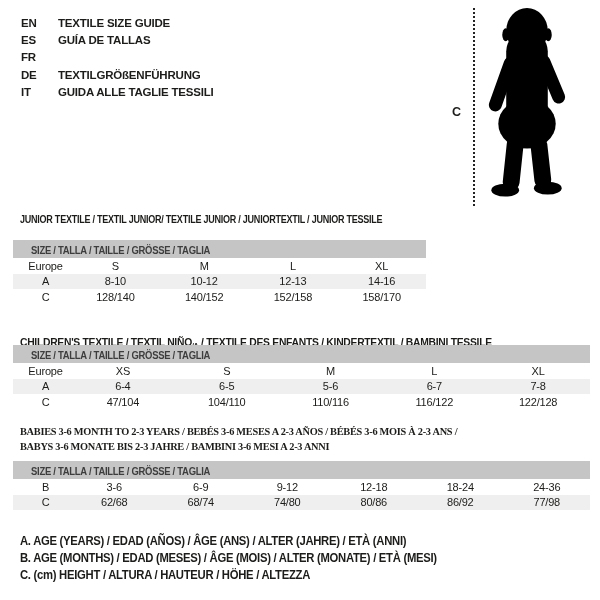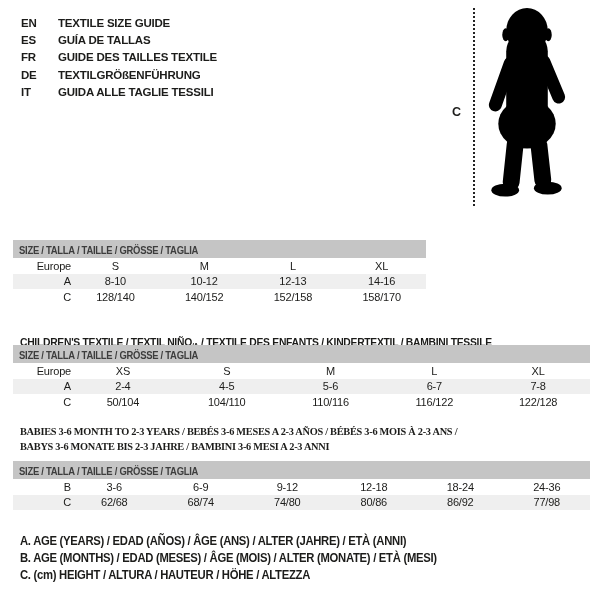--- a/index.html
+++ b/index.html
@@ -23,26 +23,26 @@
   #junior-title{top:213px;}
   #children-title{top:336px;}
   #babies-title{top:424px;line-height:15px;font-family:Liberation Serif, serif;}
   .title-sub{font-size:7.5px;vertical-align:-2px;}
 
   
   .size-table{position:absolute;left:13px;border-collapse:collapse;table-layout:fixed;}
   #junior-table{top:240px;width:413px;}
   #children-table{top:345px;width:577px;}
   #babies-table{top:461px;width:577px;}
-  .size-bar{background:var(--header_bar_bg,#c5c5c5);height:14px;text-align:left;padding:0 0 0 6px;}
+  .size-bar{background:var(--header_bar_bg,#c5c5c5);height:14px;text-align:left;padding:0 0 0 18px;}
   .bar-text{display:inline-block;transform:scaleX(0.9);transform-origin:0 50%;font-weight:bold;
             font-size:10.5px;color:var(--header_bar_text,#3d3d3d);letter-spacing:-0.3px;white-space:nowrap;}
   .size-table td{height:15.5px;padding:0;font-size:11px;font-weight:normal;text-align:center;
                  letter-spacing:-0.2px;white-space:nowrap;}
-  .size-table td.row-label{text-align:right;padding-left:7px;}
+  .size-table td.row-label{text-align:center;padding-left:7px;}
   tr.alt td{background:var(--alt_row_bg,#efefef);}
   .c-label{width:58px;}
 
   
   .footer{position:absolute;left:20px;top:533px;font-weight:bold;font-size:12px;line-height:17.2px;}
   .footer .note{white-space:nowrap;}
 </style>
 </head>
 <body>
 
@@ -52,21 +52,20 @@
     <div class="lang-row">
       <span class="lang-code">EN</span>
       <span class="lang-title">TEXTILE SIZE GUIDE</span>
     </div>
     <div class="lang-row">
       <span class="lang-code">ES</span>
       <span class="lang-title">GUÍA DE TALLAS</span>
     </div>
     <div class="lang-row">
       <span class="lang-code">FR</span>
-      <span class="lang-title">GUIDE DES TAILLES TEXTILE</span>
     </div>
     <div class="lang-row">
       <span class="lang-code">DE</span>
       <span class="lang-title">TEXTILGRÖßENFÜHRUNG</span>
     </div>
     <div class="lang-row">
       <span class="lang-code">IT</span>
       <span class="lang-title">GUIDA ALLE TAGLIE TESSILI</span>
     </div>
   </div>
@@ -88,20 +87,23 @@
       <ellipse cx="45" cy="119" rx="29" ry="25" stroke="none"></ellipse>
 
       <path d="M33,140 L29,178" stroke-width="17" stroke-linecap="round" fill="none"></path>
       <path d="M57,140 L61,176" stroke-width="17" stroke-linecap="round" fill="none"></path>
 
       <ellipse cx="23" cy="186" rx="14" ry="6.5" stroke="none"></ellipse>
       <ellipse cx="66" cy="184" rx="14" ry="6.5" stroke="none"></ellipse>
     </g>
   </svg>
 
+  <div class="section-title" id="junior-title">
+    <span class="cond82">JUNIOR TEXTILE / TEXTIL JUNIOR/ TEXTILE JUNIOR / JUNIORTEXTIL / JUNIOR TESSILE</span>
+  </div>
   <table class="size-table" id="junior-table">
     <colgroup>
         <col class="c-label">
         <col>
         <col>
         <col>
         <col>
       </colgroup>
     <thead>
       <tr>
@@ -158,29 +160,29 @@
       <tr>
         <td class="row-label">Europe</td>
         <td>XS</td>
         <td>S</td>
         <td>M</td>
         <td>L</td>
         <td>XL</td>
       </tr>
       <tr class="alt">
         <td class="row-label">A</td>
-        <td>2-4</td>
-        <td>4-5</td>
+        <td>6-4</td>
+        <td>6-5</td>
         <td>5-6</td>
         <td>6-7</td>
         <td>7-8</td>
       </tr>
       <tr>
         <td class="row-label">C</td>
-        <td>50/104</td>
+        <td>47/104</td>
         <td>104/110</td>
         <td>110/116</td>
         <td>116/122</td>
         <td>122/128</td>
       </tr>
     </tbody>
   </table>
 
   <div class="section-title" id="babies-title">
     <span class="cond94">

